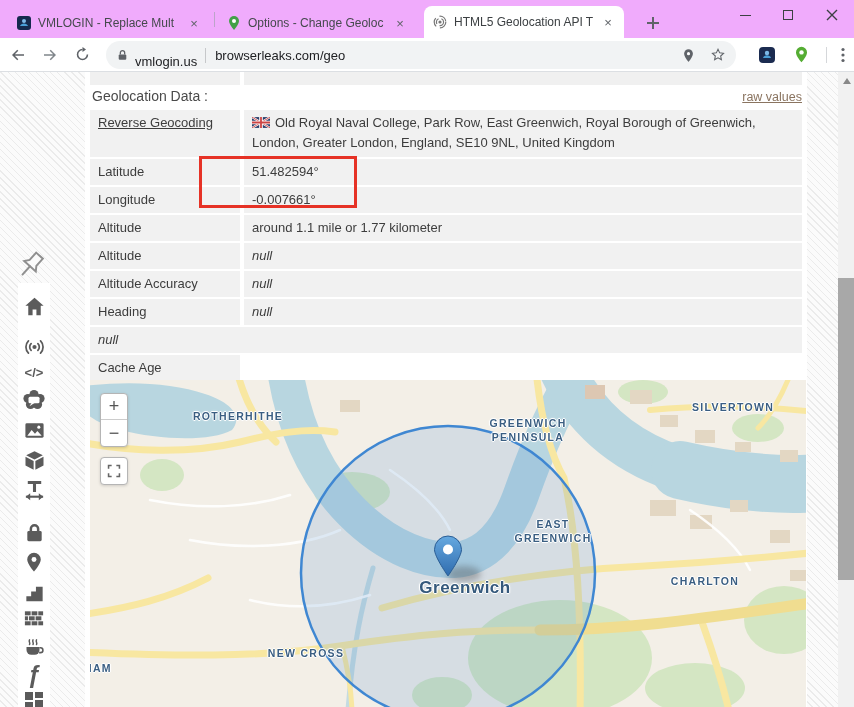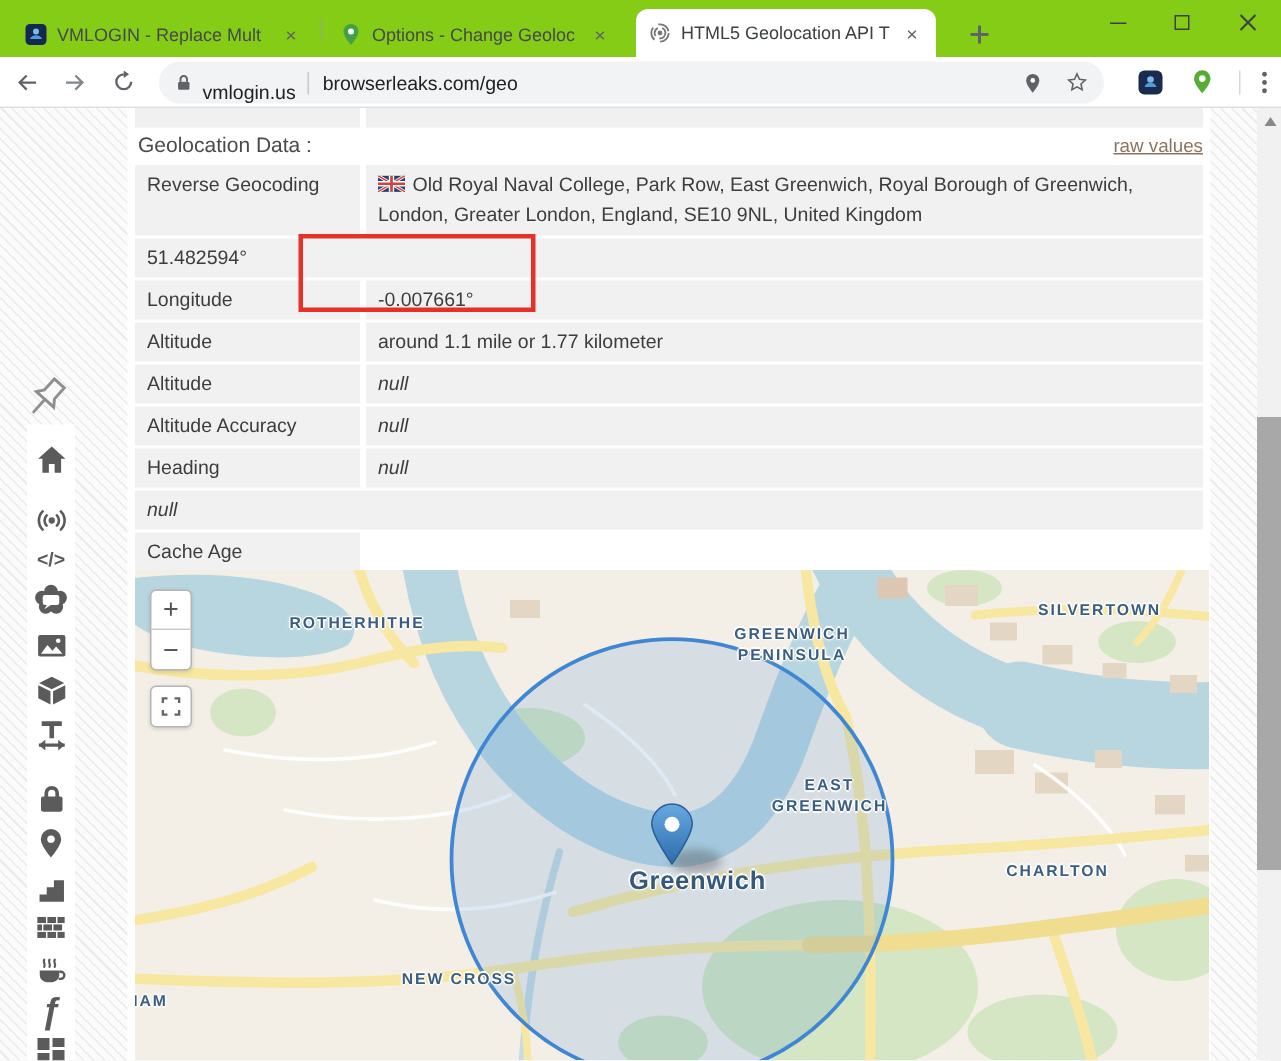--- a/index.html
+++ b/index.html
@@ -1,20 +1,20 @@
 <!DOCTYPE html>
 <html><head>
 <meta charset="utf-8">
 <style>
   html,body{margin:0;padding:0;background:#fff;}
   *{box-sizing:border-box;font-family:"Liberation Sans",sans-serif;}
   #screen{position:relative;width:854px;height:707px;overflow:hidden;background:#dee1e6;}
 
   
-  .tabstrip{position:absolute;top:0;left:0;right:0;height:38px;background:#84cc16;}
+  .tabstrip{position:absolute;top:0;left:0;right:0;height:38px;background:#f0abfc;}
   .tab{position:absolute;top:8px;height:30px;display:flex;align-items:center;padding:0 8px;font-size:12px;color:#45494d;cursor:default;}
   .tab .title{flex:1;overflow:hidden;white-space:nowrap;margin:0 6px;}
   .tab.active{top:6px;height:32px;background:#fff;border-radius:8px 8px 0 0;color:#3c4043;z-index:2;}
   .tabdiv{position:absolute;top:12px;width:1px;height:15px;background:#9aa0a6;opacity:.6;}
   .close-x{width:16px;height:16px;display:flex;align-items:center;justify-content:center;color:#5f6368;font-size:13px;border-radius:50%;}
   .favicon{width:16px;height:16px;flex:0 0 16px;}
   .newtab{position:absolute;left:640px;top:10px;width:26px;height:26px;display:flex;align-items:center;justify-content:center;}
   .winbtn{position:absolute;top:0;width:44px;height:30px;display:flex;align-items:center;justify-content:center;}
   .wb-min{display:block;width:11px;height:0;border-bottom:1.5px solid #3c4043;}
   .wb-max{display:block;width:10px;height:10px;border:1.2px solid #3c4043;}
@@ -40,21 +40,21 @@
 
   .partrow{position:absolute;top:0;height:13px;background:#f0f0f0;}
   .sec-head{position:absolute;left:7px;top:16px;font-size:14px;color:#4a4a4a;}
   .raw-link{position:absolute;right:5px;top:18px;font-size:12.5px;color:#8a7460;text-decoration:underline;cursor:pointer;}
 
   .gtable{position:absolute;left:5px;top:38px;width:712px;}
   .grow{display:flex;margin-bottom:2px;}
   .gcell-l{width:150px;background:#f1f1f1;padding:0 0 0 8px;font-size:13px;color:#3d3d3d;line-height:26px;flex:0 0 150px;margin-right:4px;}
   .gcell-v{flex:1;background:#f1f1f1;padding:0 8px;font-size:13px;color:#3d3d3d;line-height:26px;}
   .grow.tall .gcell-v{line-height:20px;padding-top:3px;padding-bottom:4px;}
-  .grow.tall .gcell-l{line-height:26px;}
+  .grow.tall .gcell-l{line-height:26px;text-decoration:underline;}
   .nullv{font-style:italic;}
   .flag{display:inline-block;vertical-align:-1px;margin-right:5px;}
   .redbox{position:absolute;left:114px;top:84px;width:158px;height:52px;border:3px solid #e63226;z-index:5;}
 
   
   .map{position:absolute;left:5px;top:308px;width:716px;height:327px;background:#f3efe7;overflow:hidden;cursor:grab;}
   .mlabel{position:absolute;transform:translate(-50%,-50%);font-size:10.5px;font-weight:bold;letter-spacing:1.3px;color:#3a5e82;white-space:pre-line;text-align:center;line-height:1.35;
     text-shadow:0 1px 0 #fff,0 -1px 0 #fff,1px 0 0 #fff,-1px 0 0 #fff,0 0 3px #fff;}
   .mlabel.big{font-size:17px;letter-spacing:.5px;font-weight:bold;color:#35597c;text-transform:none;}
   .zoomctl{position:absolute;left:10px;top:13px;width:28px;background:#fff;border:1px solid #b5b5b5;border-radius:4px;box-shadow:0 1px 3px rgba(0,0,0,.15);}
@@ -301,20 +301,21 @@
           <div class="gcell-l">Reverse Geocoding</div>
           <div class="gcell-v"><svg class="flag" width="18" height="11" viewBox="0 0 60 36">
                 <rect width="60" height="36" fill="#2b3f6b"></rect>
                 <path d="M0 0l60 36M60 0L0 36" stroke="#fff" stroke-width="7"></path>
                 <path d="M0 0l60 36M60 0L0 36" stroke="#c44" stroke-width="3"></path>
                 <path d="M30 0v36M0 18h60" stroke="#fff" stroke-width="12"></path>
                 <path d="M30 0v36M0 18h60" stroke="#c44" stroke-width="6"></path>
               </svg><span>Old Royal Naval College, Park Row, East Greenwich, Royal Borough of Greenwich, London, Greater London, England, SE10 9NL, United Kingdom</span></div>
         </div>
         <div class="grow">
+          <div class="gcell-l">Latitude</div>
           <div class="gcell-v">51.482594°</div>
         </div>
         <div class="grow">
           <div class="gcell-l">Longitude</div>
           <div class="gcell-v">-0.007661°</div>
         </div>
         <div class="grow">
           <div class="gcell-l">Altitude</div>
           <div class="gcell-v">around 1.1 mile or 1.77 kilometer</div>
         </div>

